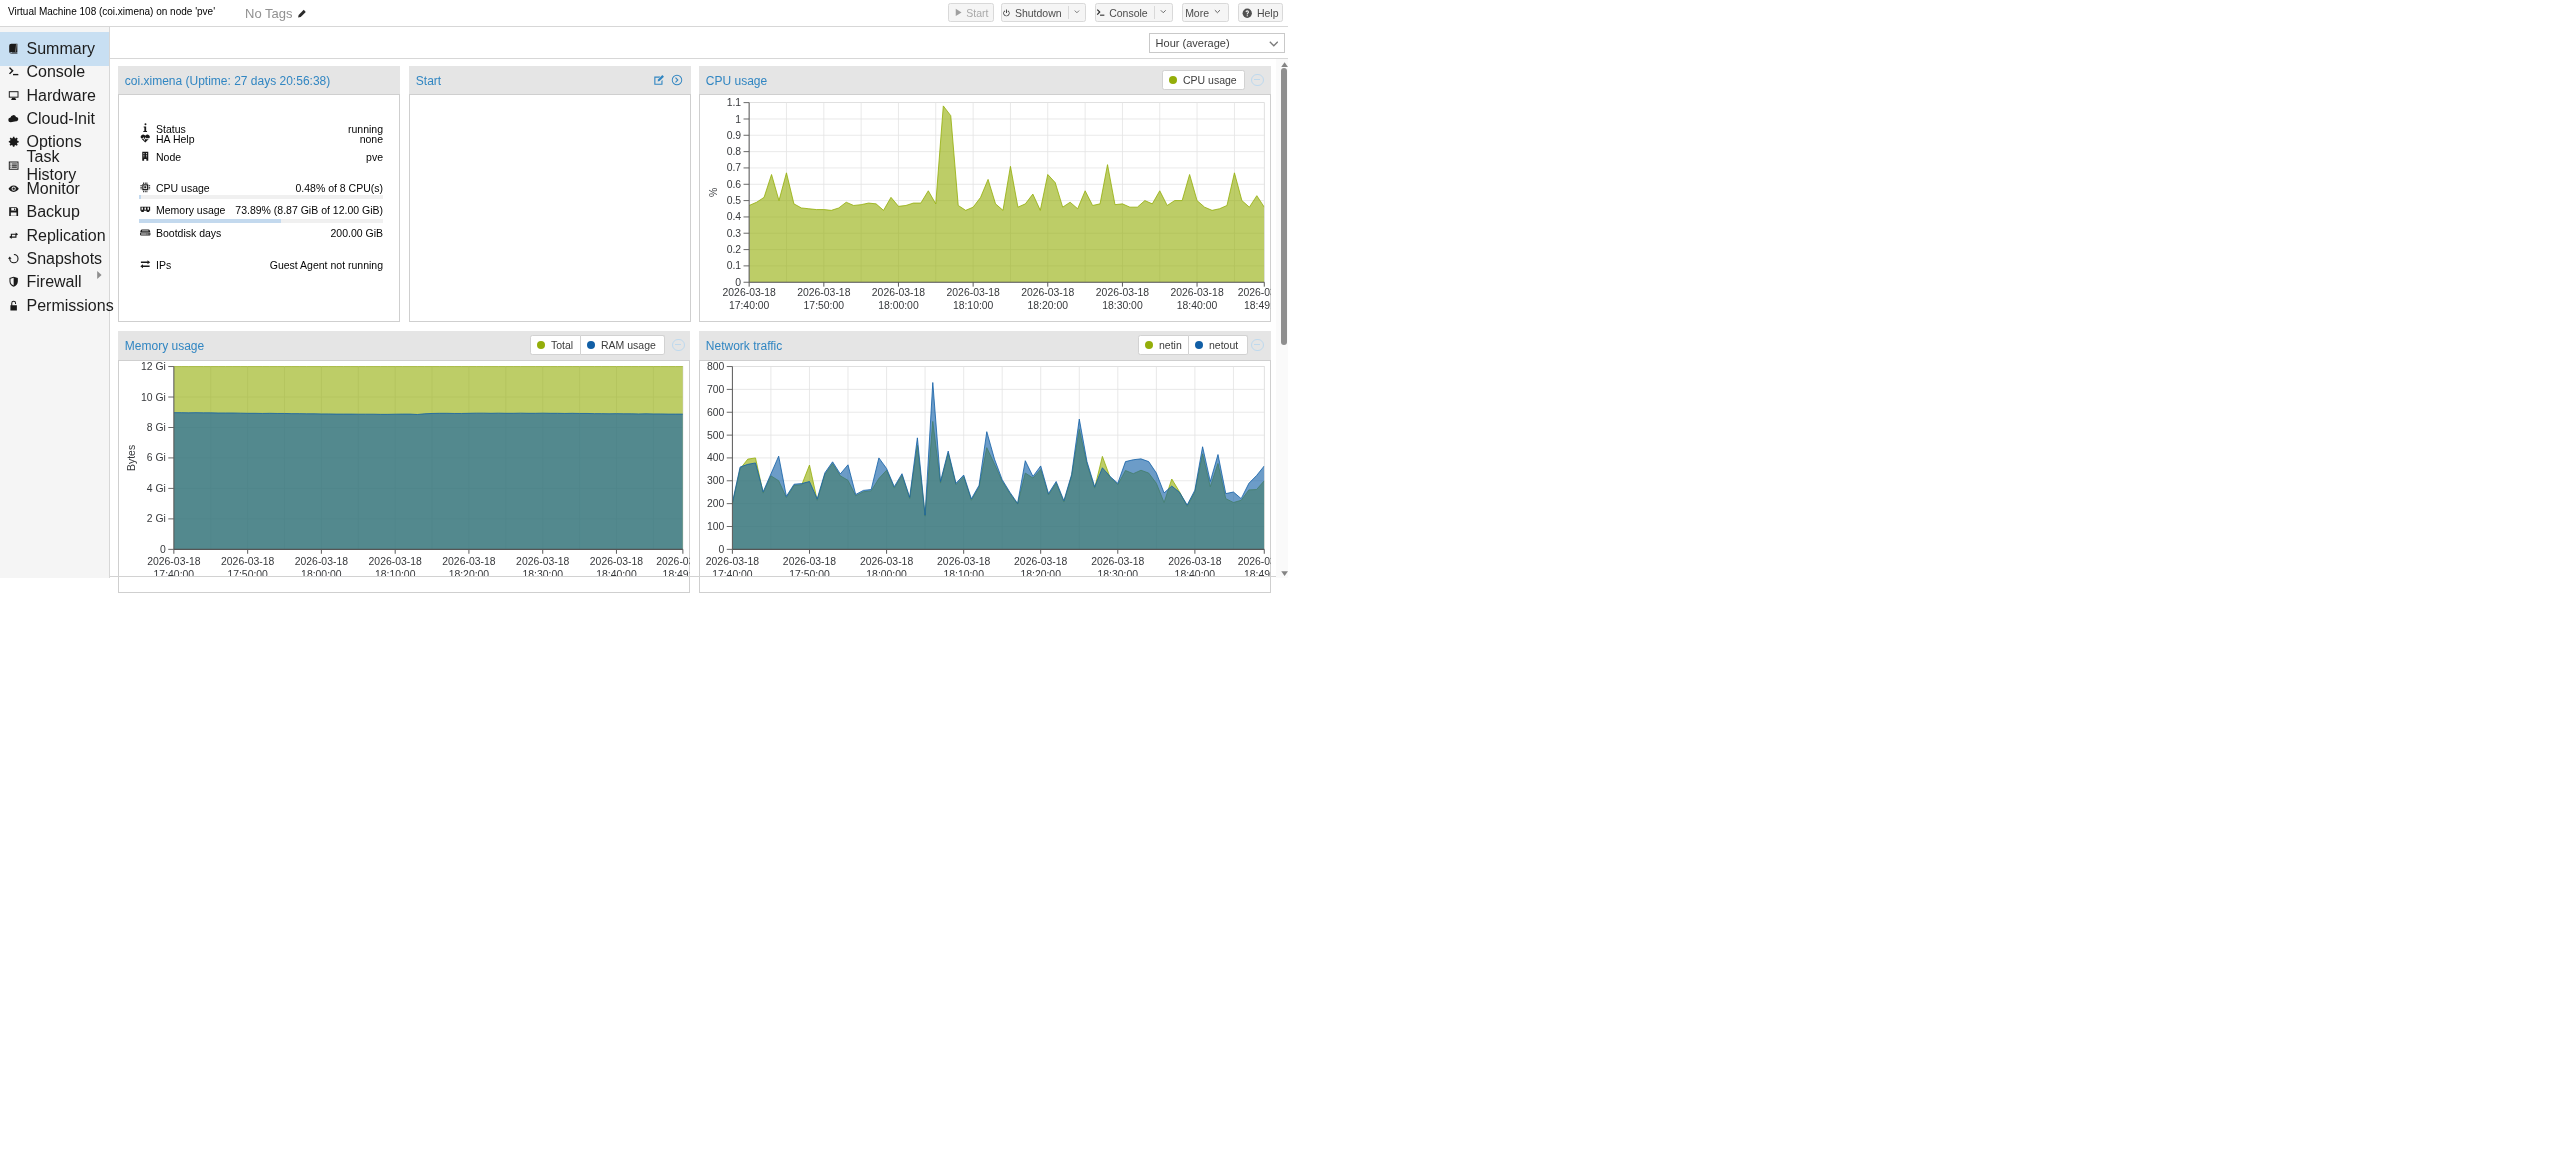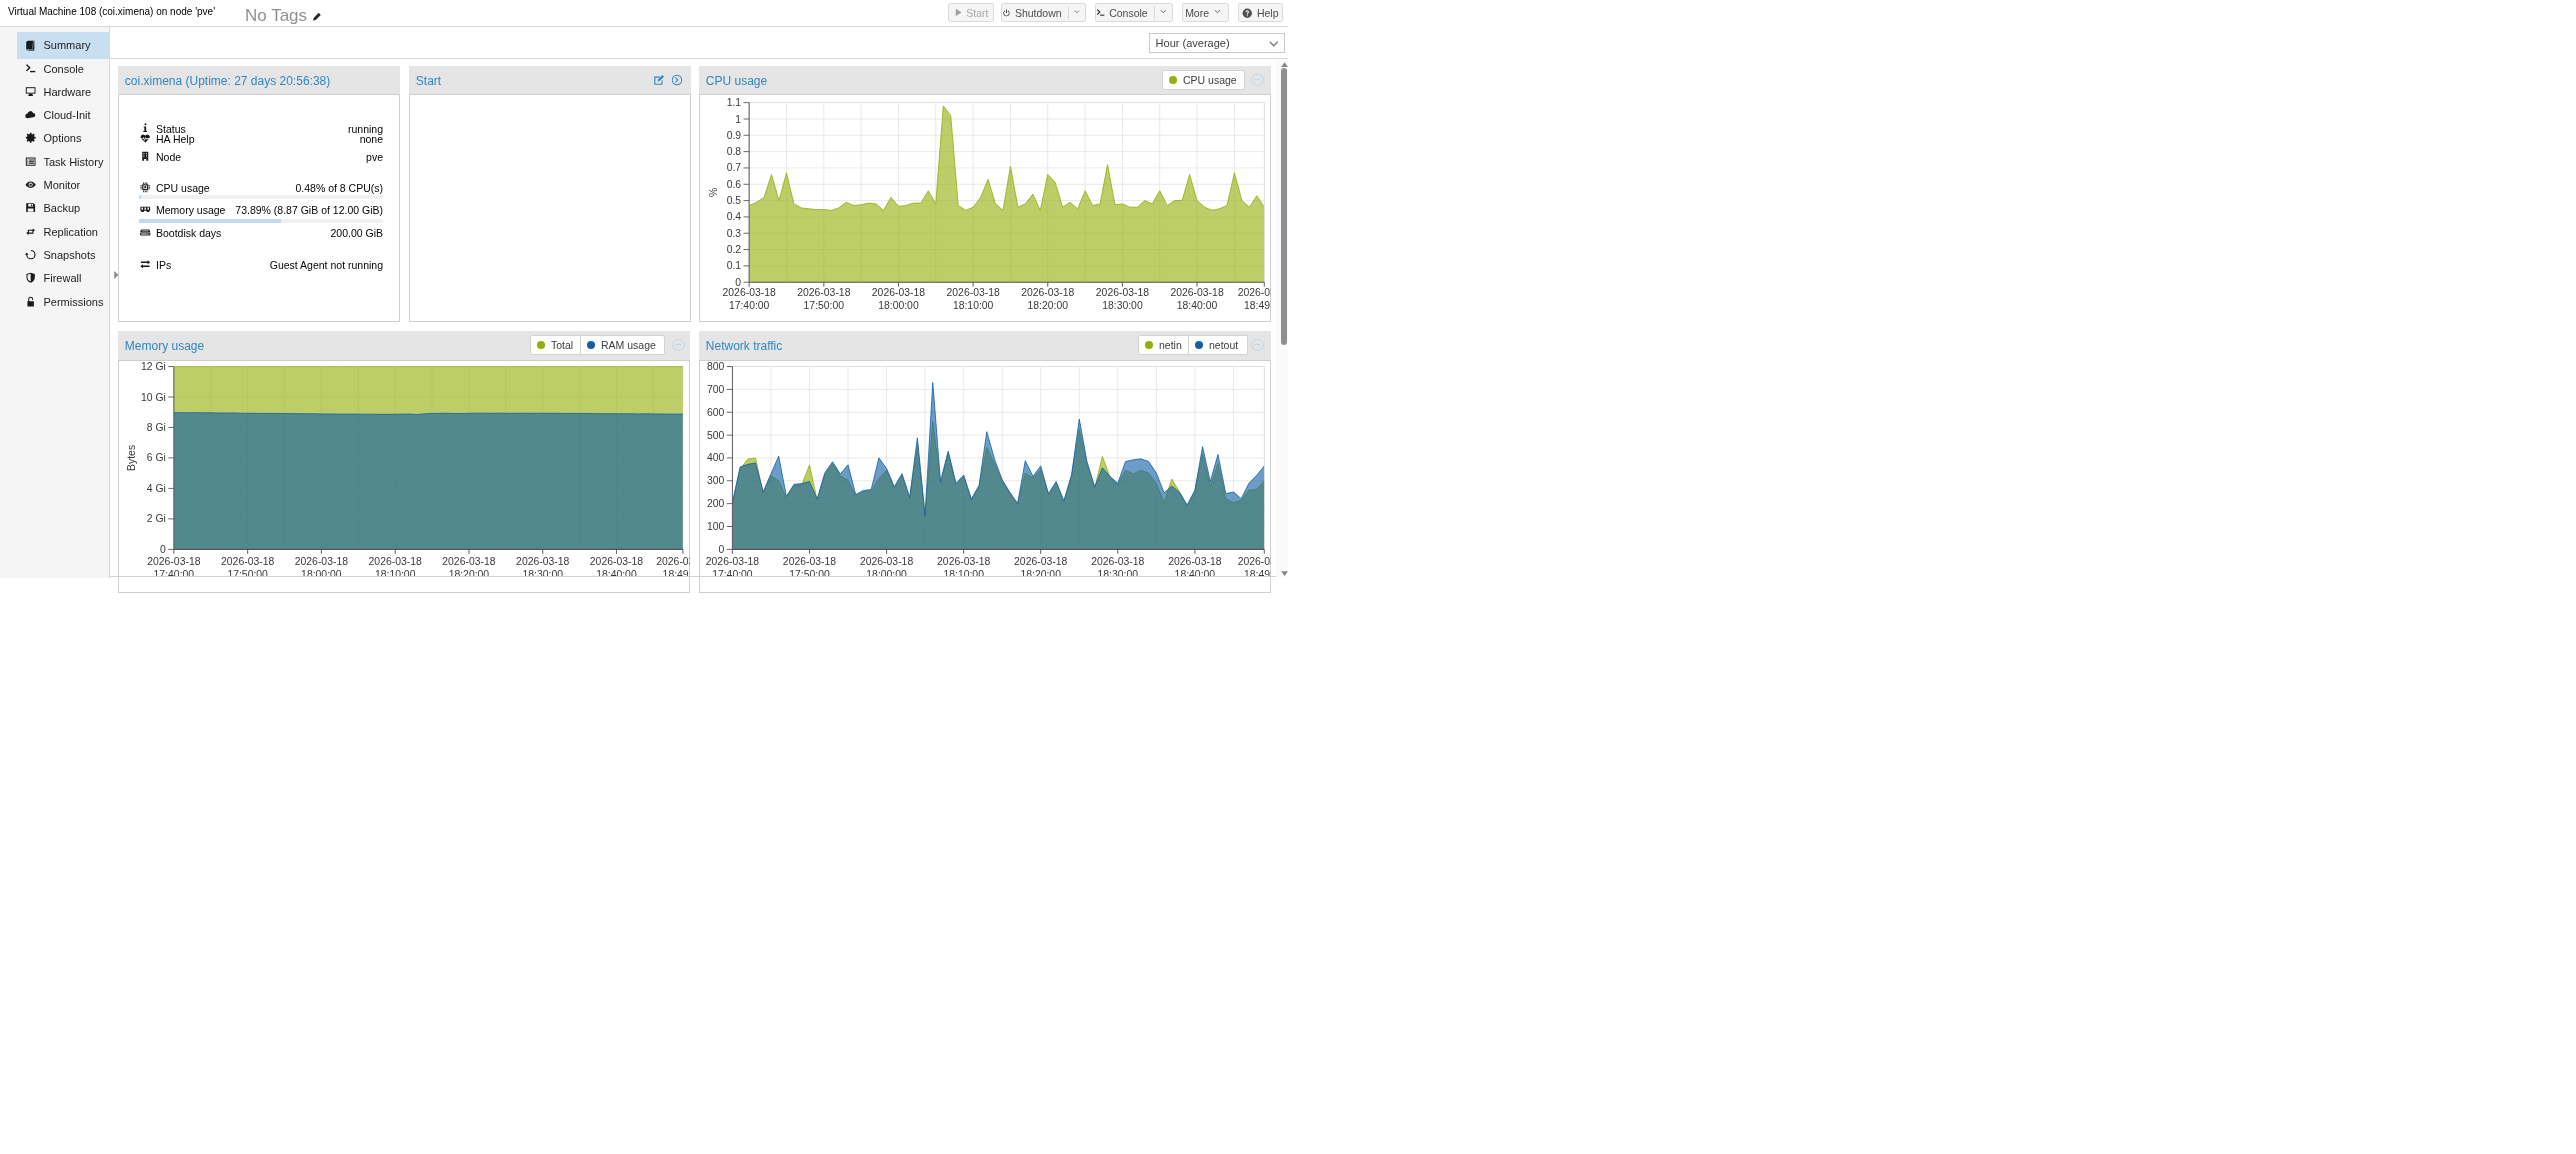--- a/index.html
+++ b/index.html
@@ -1,21 +1,21 @@
 <!DOCTYPE html>
 <html style="font-size:13px"><head><meta charset="utf-8"><style>
 *{margin:0;padding:0;box-sizing:border-box}
 html,body{width:1288px;height:577px;overflow:hidden;font-family:"Liberation Sans",sans-serif;background:#fff}
 #toolbar{position:absolute;left:0;top:0;width:1288px;height:26.5px;background:#fff;border-bottom:0.8px solid #d7d7d7}
 #tbtitle{position:absolute;left:8px;top:6.4px;font-size:10px;color:#010101}
-#notags{position:absolute;left:245px;top:6px;font-size:17px;color:#919191}
+#notags{position:absolute;left:245px;top:6px;font-size:13px;color:#919191}
 .btn{position:absolute;top:3.2px;height:19.3px;background:#f5f5f5;border:0.8px solid #d9d9d9;border-radius:2.4px;font-size:10.5px;color:#4c4c4c;display:flex;align-items:center;justify-content:center}
 .btn .ic{margin-right:4px}
 #sidebar{position:absolute;left:0;top:26.5px;width:110px;height:551px;background:#f5f5f5;border-right:0.8px solid #d7d7d7}
-.nav{position:absolute;left:17px;width:109px;height:27px;display:flex;align-items:center;font-size:11px;color:#1c1c1c}
+.nav{position:absolute;left:0;width:109px;height:34px;display:flex;align-items:center;font-size:16px;color:#1c1c1c}
 .nav .ic{position:absolute;left:8px}
 .nav span{position:absolute;left:26.5px}
 .nav.sel{background:#c8dff2}
 #sub{position:absolute;left:110px;top:26.5px;width:1178px;height:32px;background:#fff;border-bottom:0.8px solid #d7d7d7}
 #combo{position:absolute;left:1149px;top:33px;width:136px;height:19.7px;background:#fff;border:0.8px solid #c9c9c9;font-size:11px;color:#3e3e3e}
 #combo span{position:absolute;left:5.6px;top:3.2px}
 .hdr{position:absolute;height:29px;background:#e5e5e5}
 .hdr .t{position:absolute;left:6.8px;top:7.6px;font-size:12px;color:#3186c2}
 .body{position:absolute;background:#fff;border:0.8px solid #cfcfcf}
 .lgbox{position:absolute;height:19.7px;background:#fff;border:0.8px solid #d2d2d2;display:flex;align-items:center;font-size:10.5px;color:#3c3c3c}

